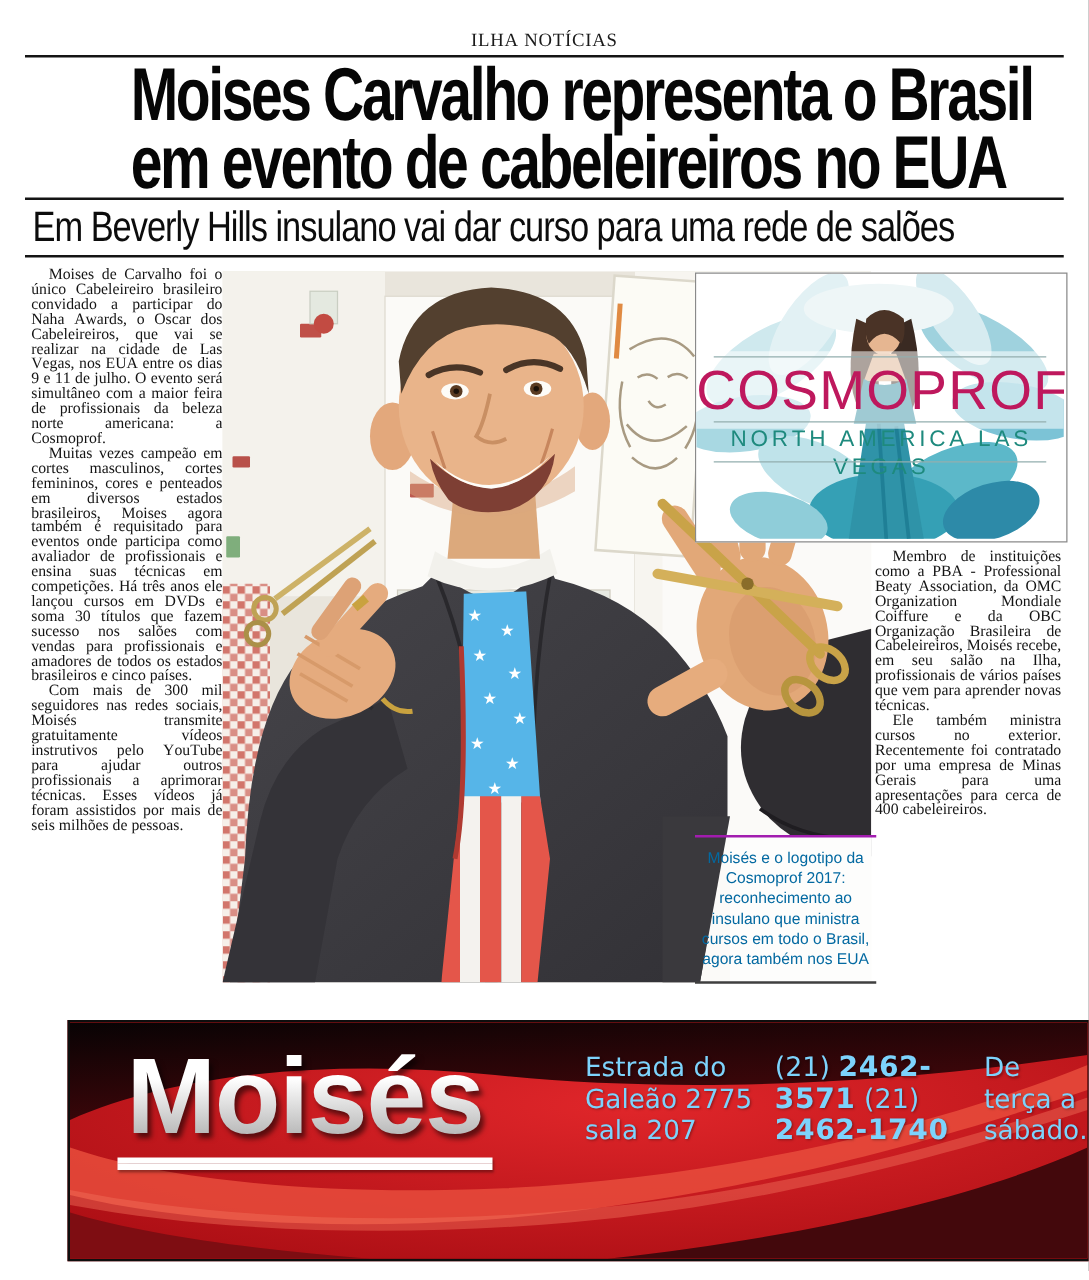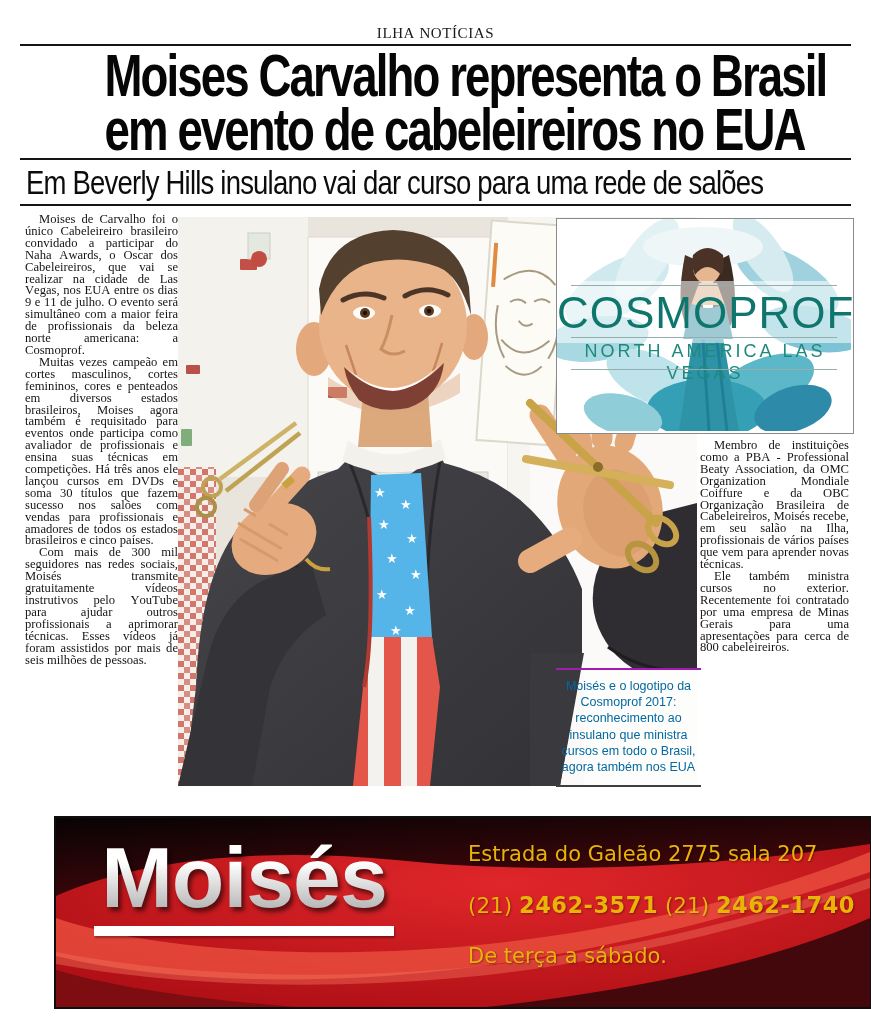--- a/index.html
+++ b/index.html
@@ -35,21 +35,21 @@
 
   
   .photo{position:absolute;left:178px;top:217px;width:519px;height:569px;}
   .photo svg{display:block;}
 
   
   .cosmoprof{position:absolute;left:556px;top:218px;width:296px;height:214px;
     background:#ffffff;border:1px solid #8a8a8a;overflow:hidden;}
   .cp-line{position:absolute;left:14px;width:266px;height:1px;background:#93aeae;}
   .cp-logo{position:absolute;top:72px;left:0;width:296px;text-align:center;
-    font-family:"Liberation Sans",sans-serif;font-weight:normal;color:#0f766e;
+    font-family:"Liberation Sans",sans-serif;font-weight:normal;color:#be185d;
     font-size:44px;line-height:44px;letter-spacing:1px;}
   .cp-tag{position:absolute;top:121px;left:0;width:296px;text-align:center;
     font-family:"Liberation Sans",sans-serif;color:#1e8a7e;
     font-size:18px;line-height:22px;letter-spacing:3px;}
 
   
   .caption{position:absolute;left:556px;top:668px;width:143px;
     border-top:2px solid #a21caf;border-bottom:2px solid #3f3f3f;
     padding:8px 1px 10px 1px;background:transparent;
     font-family:"Liberation Sans",sans-serif;font-size:12.5px;line-height:16.2px;
@@ -63,22 +63,22 @@
   .ad-brand-name{font-family:"Liberation Sans",sans-serif;font-weight:bold;
     font-size:86px;line-height:94px;letter-spacing:-1px;
     background:linear-gradient(#ffffff 35%,#9f9f9f 100%);
     -webkit-background-clip:text;background-clip:text;color:transparent;
     filter:drop-shadow(3px 4px 2px rgba(0,0,0,.55));}
   .ad-bar{height:5px;background:#ffffff;box-shadow:1px 2px 2px rgba(0,0,0,.35);}
   .ad-bar1{margin-top:2px;}
   .ad-brand-sub{margin-top:6px;margin-bottom:6px;font-family:"Liberation Sans",sans-serif;
     font-weight:bold;font-size:20px;letter-spacing:7px;color:#ffffff;
     text-shadow:1px 2px 2px rgba(0,0,0,.4);padding-left:6px;}
-  .ad-info{position:absolute;left:412px;top:24px;display:flex;flex-direction:column;gap:26px;
-    font-family:"DejaVu Sans",sans-serif;color:#eab308;font-size:21px;line-height:25px;
+  .ad-info{position:absolute;left:412px;top:24px;display:flex;flex-direction:row;gap:8px;
+    font-family:"DejaVu Sans",sans-serif;color:#7dd3fc;font-size:21px;line-height:25px;
     text-shadow:1px 1px 2px rgba(0,0,0,.35);}
   .ad-phone{font-size:21.5px;}
   .ad-phone b{font-size:22.5px;letter-spacing:.5px;}
 </style>
 </head>
 <body>
 
 <div class="page">
 
   <div class="masthead">ILHA NOTÍCIAS</div>
@@ -261,21 +261,21 @@
     <div class="cp-logo">COSMOPROF</div>
     <div class="cp-line" style="top:118px"></div>
     <div class="cp-tag">NORTH AMERICA LAS VEGAS</div>
     <div class="cp-line" style="top:150px"></div>
   </div>
 
   <div class="caption">Moisés e o logotipo da Cosmoprof 2017: reconhecimento ao insulano que ministra cursos em todo o Brasil, agora também nos EUA</div>
 
   <div class="col col-right">
       <p>Membro de instituições como a PBA - Professional Beaty Association, da OMC Organization Mondiale Coiffure e da OBC Organização Brasileira de Cabeleireiros, Moisés recebe, em seu salão na Ilha, profissionais de vários países que vem para aprender novas técnicas.</p>
-      <p>Ele também ministra cursos no exterior. Recentemente foi contratado por uma empresa de Minas Gerais para uma apresentações para cerca de 800 cabeleireiros.</p>
+      <p>Ele também ministra cursos no exterior. Recentemente foi contratado por uma empresa de Minas Gerais para uma apresentações para cerca de 400 cabeleireiros.</p>
     </div>
 
   <div class="ad">
     <svg width="814" height="189" viewBox="0 0 814 189" xmlns="http://www.w3.org/2000/svg">
       <defs>
         <linearGradient id="adDark" x1="0" y1="0" x2="0.6" y2="1">
           <stop offset="0" stop-color="#080304"></stop>
             <stop offset="1" stop-color="#4a070b"></stop>
         </linearGradient>
         <radialGradient id="adGlow" cx="0.55" cy="0.35" r="0.8">

